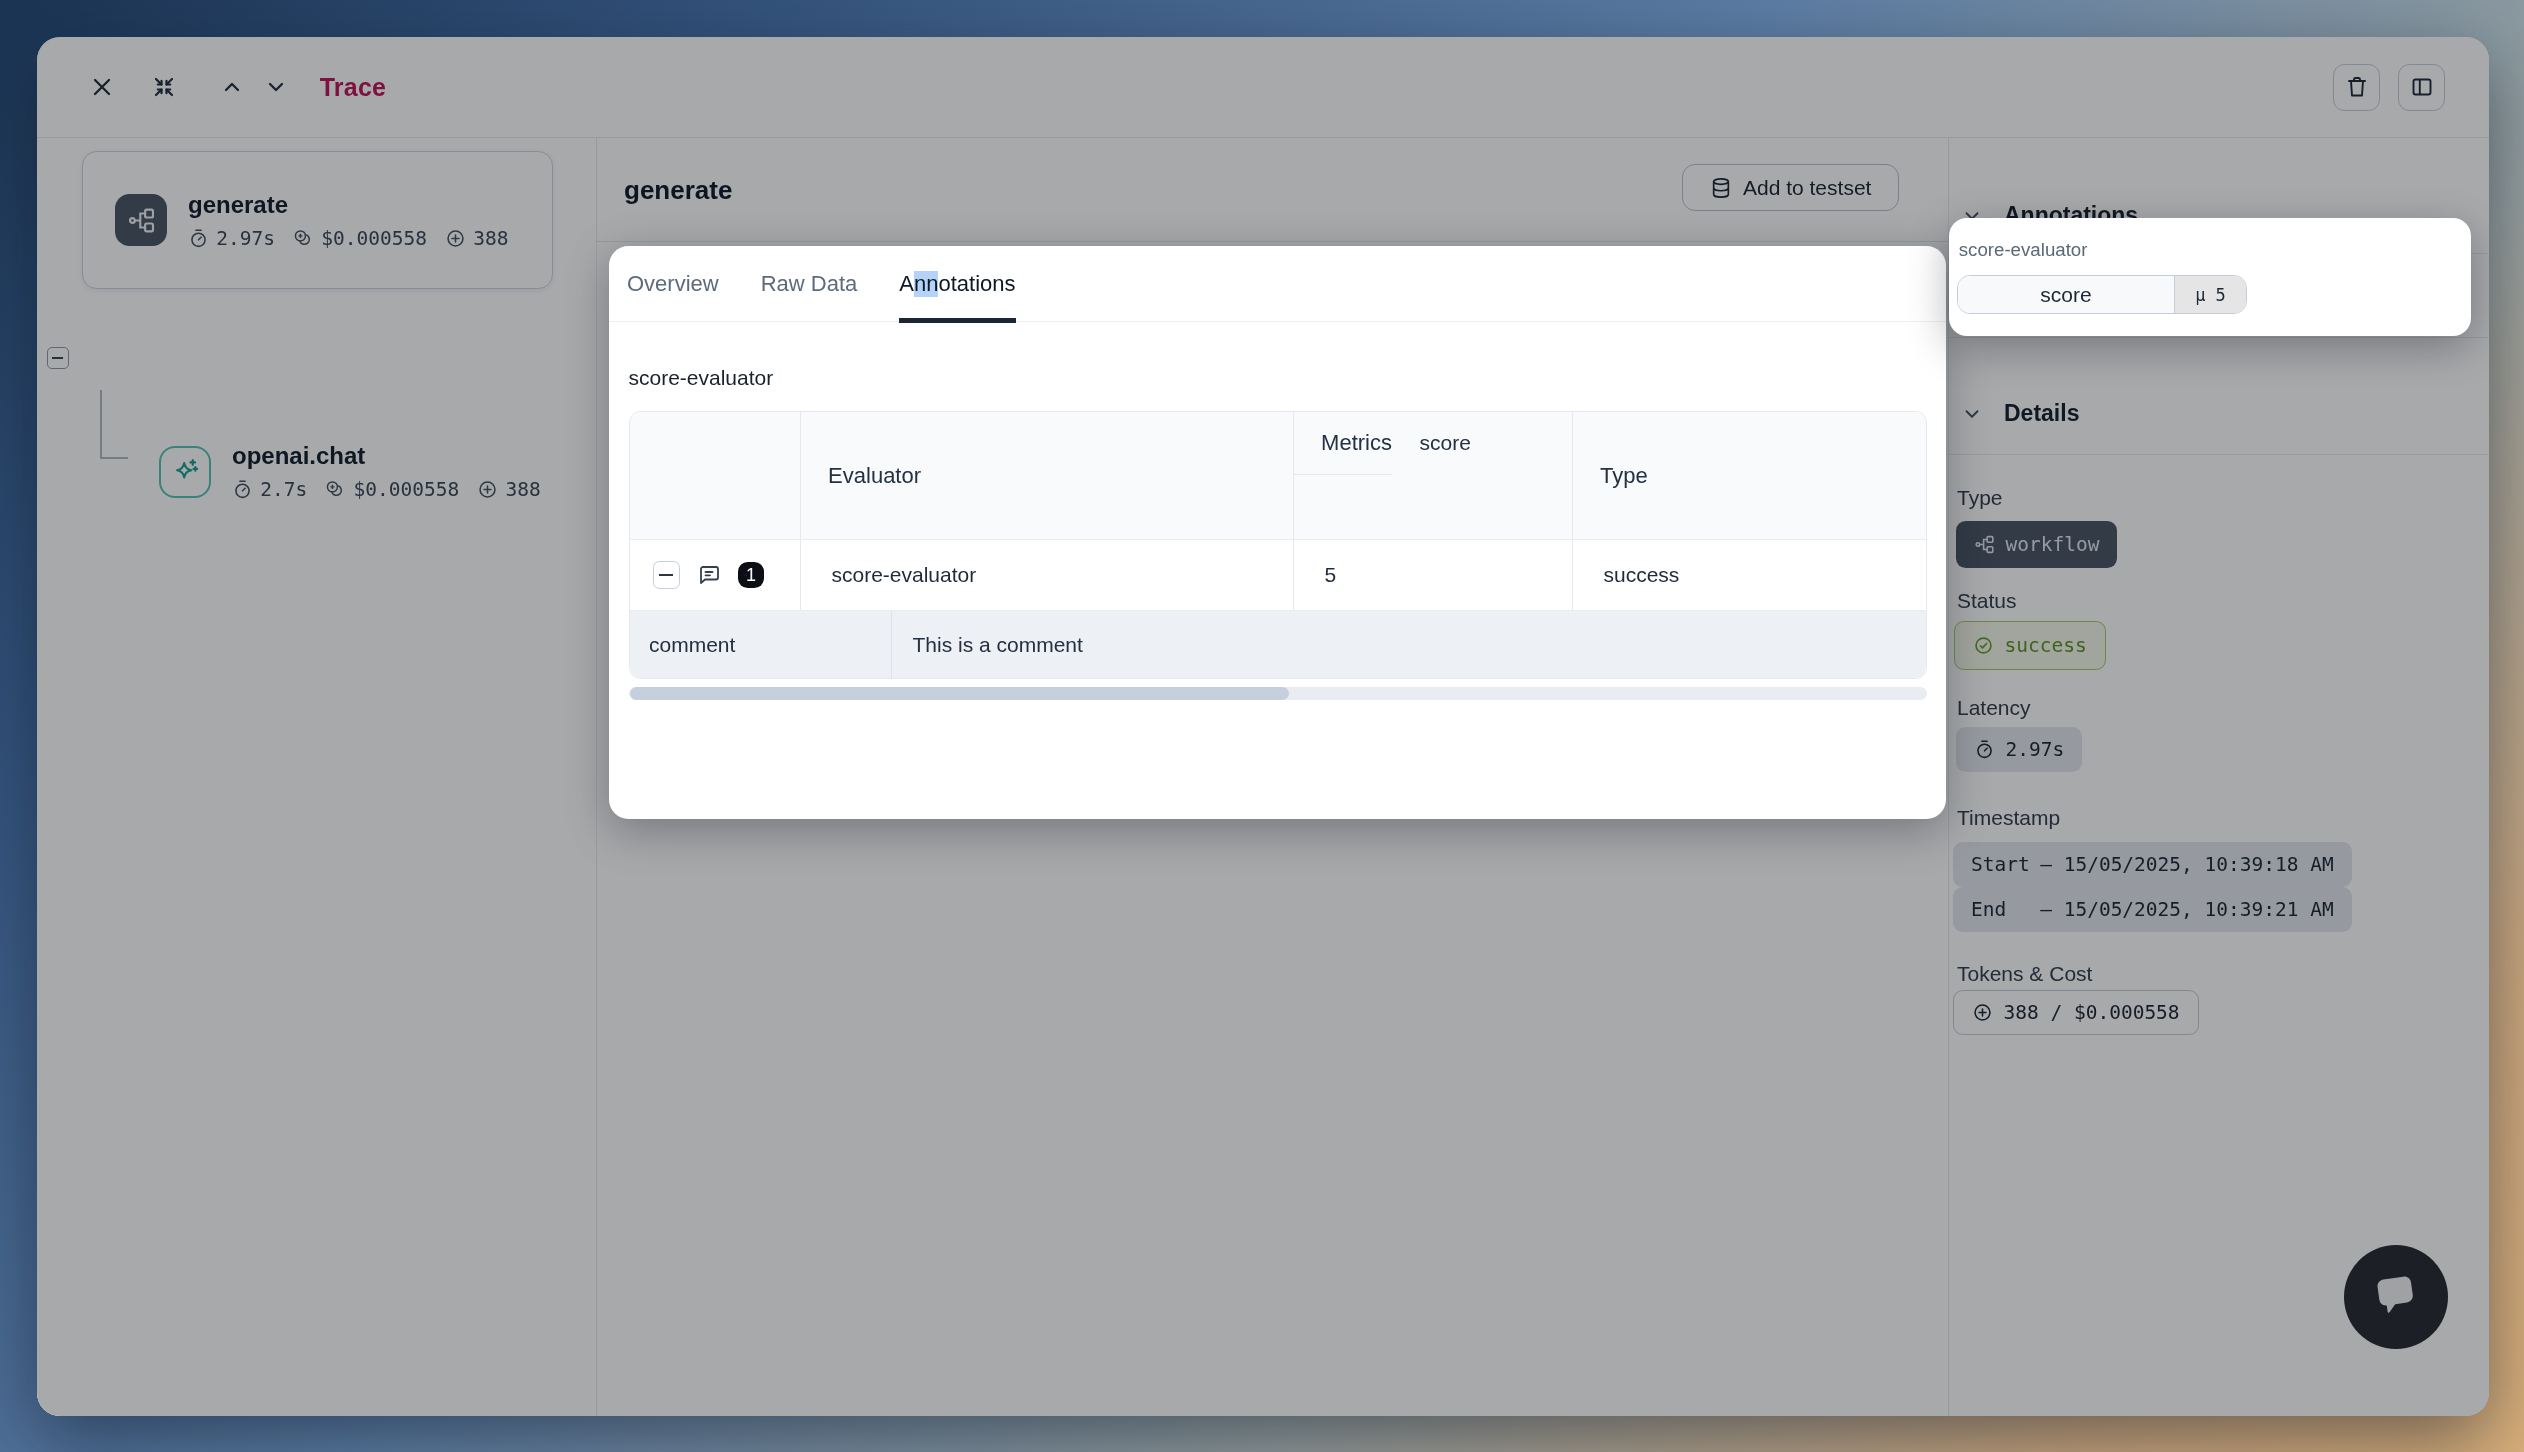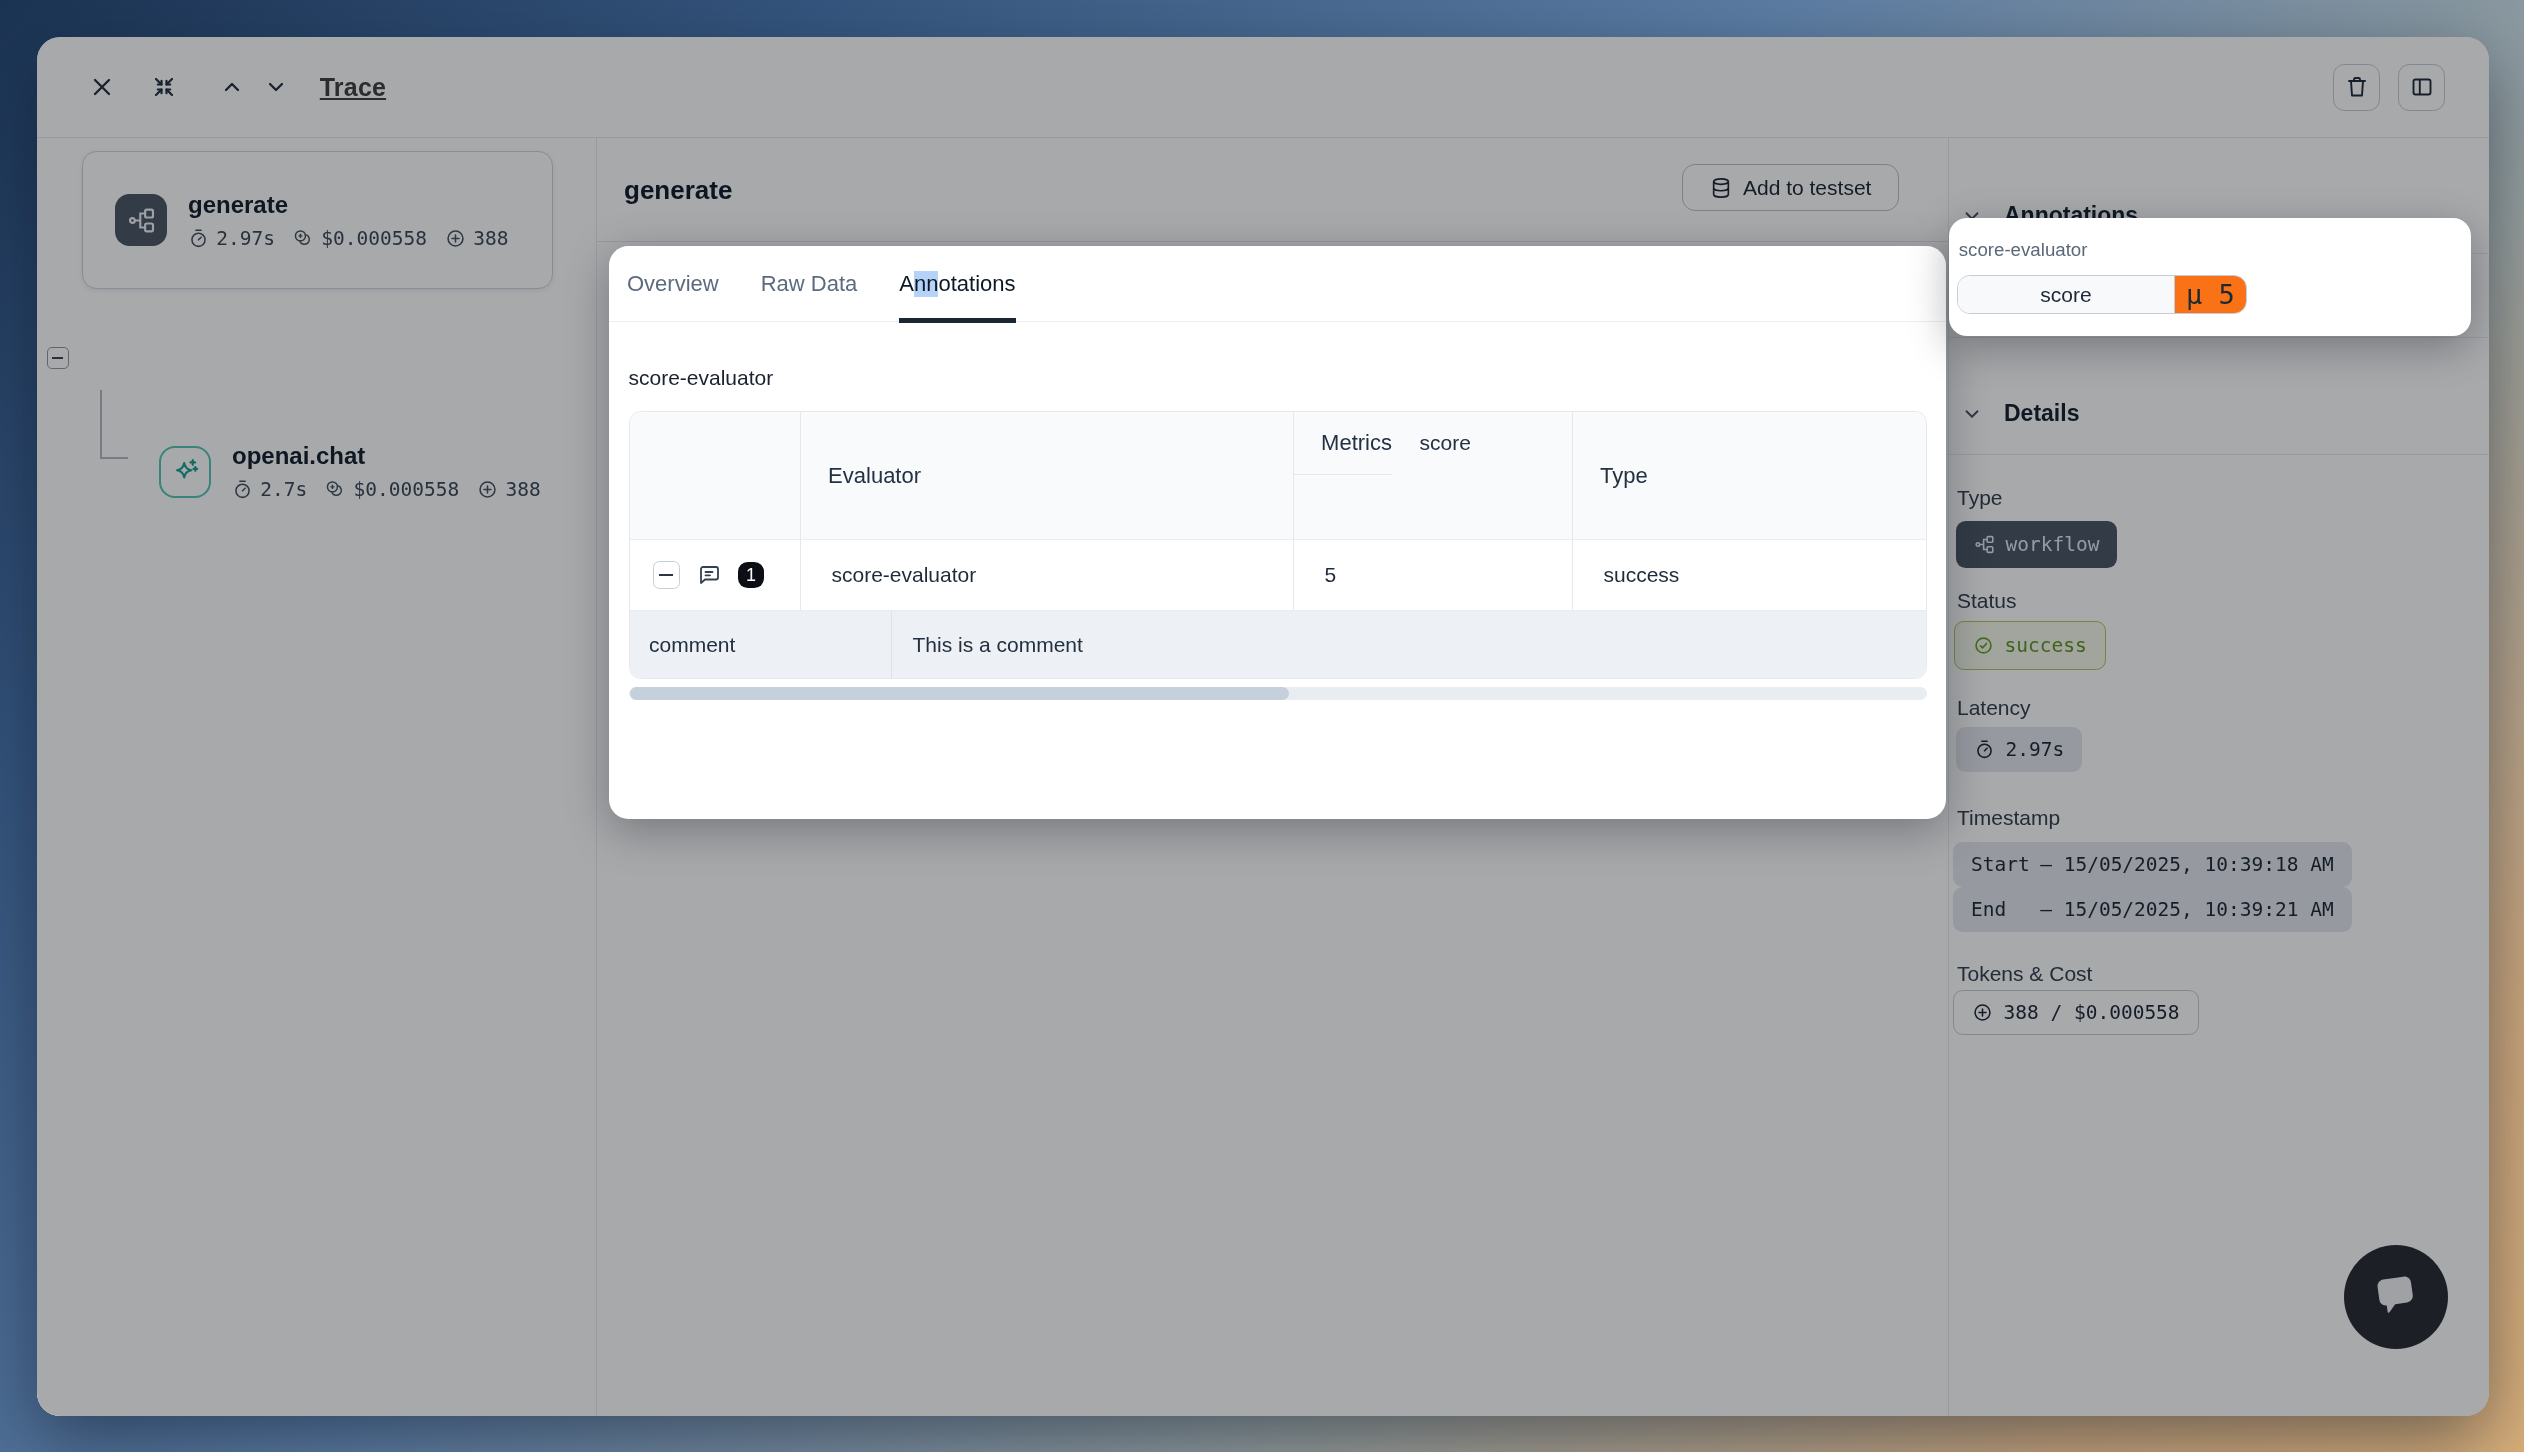--- a/index.html
+++ b/index.html
@@ -15,21 +15,21 @@
     background:#ffffff; border-radius:23px; overflow:hidden;
     box-shadow:0 24px 73px rgba(10,20,35,.5); }
 
   
   .toolbar { position:absolute; left:0; top:0; width:100%; height:101px;
     border-bottom:0.8px solid #e7ebf0; display:flex; align-items:center; padding:0 44px; }
   .tool-ic { width:41px; height:41px; display:flex; align-items:center; justify-content:center;
     color:#22303f; cursor:pointer; }
   .tool-ic svg { width:24px; height:24px; }
   .tb-gap1 { margin-left:21px; } .tb-gap2 { margin-left:27.6px; } .tb-gap3 { margin-left:3.2px; }
-  .tb-title { font-size:25px; font-weight:700; color:#404040; margin-left:23px; letter-spacing:0.2px;text-decoration:underline; }
+  .tb-title { font-size:25px; font-weight:700; color:#be185d; margin-left:23px; letter-spacing:0.2px; }
   .trace-chip { height:45px; border:1.6px solid #aab6c3; border-radius:9.7px; display:flex;
     align-items:center; padding:0 19.5px; font-size:21px; color:#3c4a5c; margin-left:19.5px; }
   .tb-right { margin-left:auto; display:flex; gap:18px; }
   .sq-btn { width:47px; height:47px; border:1.6px solid #c3cdd7; border-radius:11.4px;
     display:flex; align-items:center; justify-content:center; color:#1f2c3b; }
   .sq-btn svg { width:24px; height:24px; }
 
   
   .left-panel { position:absolute; left:0; top:101px; width:560px; height:1278px;
     border-right:0.8px solid #e7ebf0; background:#fff; }
@@ -127,21 +127,21 @@
   .hthumb { position:absolute; left:1.6px; top:0; width:659px; height:13px; border-radius:6.5px; background:#c6d0dc; }
 
   .ann-card { position:absolute; left:1912px; top:181px; width:522px; height:118px;
     background:#fff; border-radius:18px; box-shadow:0 11.4px 41px rgba(5,10,20,.30); }
   .ann-card .ev-label { position:absolute; left:9.7px; top:21px; font-size:18.7px; color:#5a6878; }
   .pill { position:absolute; left:8px; top:57px; width:290px; height:39px;
     border:1.6px solid #c3cdd9; border-radius:13px; display:flex; overflow:hidden; background:#fff; }
   .pill .seg1 { flex:1; background:#f7f9fb; display:flex; align-items:center; justify-content:center;
     font-size:21px; color:#1d2836; border-right:1.6px solid #c3cdd9; }
   .pill .seg2 { width:71px; display:flex; align-items:center; justify-content:center;
-    font-size:27px; color:#1d2836; background:#f97316; }
+    font-size:17px; color:#1d2836; background:#e5e5e5; }
 </style>
 </head>
 <body>
 
 <div class="drawer">
 
   <div class="toolbar">
     <div class="tool-ic">
       <svg viewBox="0 0 24 24" fill="none" stroke="currentColor" stroke-width="2.3" stroke-linecap="round">
           <path d="M5 5l14 14M19 5L5 19"></path>

